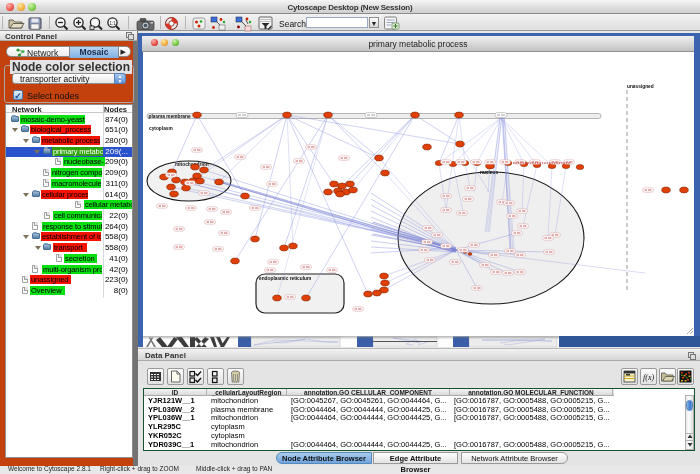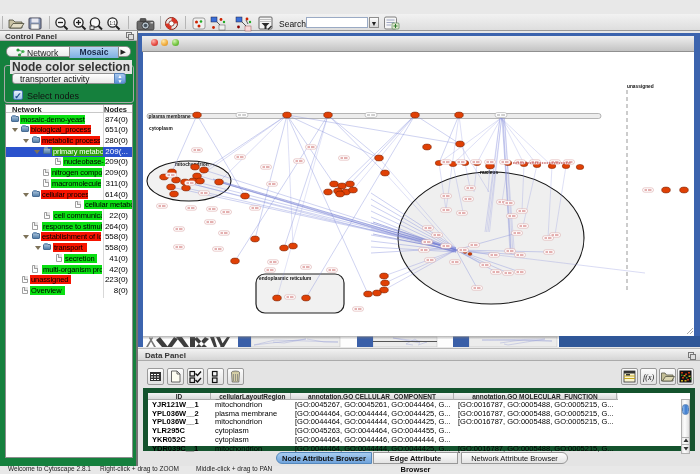--- a/index.html
+++ b/index.html
@@ -11,21 +11,21 @@
 #titlebar .t{position:absolute;left:0;top:2.5px;width:700px;text-align:center;font-size:8px;letter-spacing:-0.2px;font-weight:bold;color:#333;}
 .dot{position:absolute;top:3px;width:8px;height:8px;border-radius:50%;}
 
 #toolbar{position:absolute;left:0;top:14px;width:700px;height:17px;
  background:linear-gradient(#f2f2f2,#dedede);border-bottom:1px solid #9a9a9a;}
 .tsep{position:absolute;top:2px;width:1px;height:13px;background:#b6b6b6;}
 #searchlbl{position:absolute;left:279px;top:5px;font-size:8.5px;color:#111;}
 #searchbox{position:absolute;left:306px;top:3px;width:62px;height:11px;background:#fff;border:1px solid #9aaac4;}
 #searchdrop{position:absolute;left:369px;top:3px;width:10px;height:11px;background:linear-gradient(#fdfdfd,#d8d8d8);border:1px solid #8e8e8e;font-size:7px;text-align:center;line-height:11px;color:#222;}
 
-#cp{position:absolute;left:0;top:31px;width:138px;height:435px;background:#15803d;border-right:2px solid #737373;}
+#cp{position:absolute;left:0;top:31px;width:138px;height:435px;background:#c2410c;border-right:5px solid #737373;}
 #cphead{position:absolute;left:0;top:0;width:137px;height:10px;background:linear-gradient(#f4f4f4,#d8d8d8);border-bottom:1px solid #aaa;}
 #cphead span{position:absolute;left:5px;top:1px;font-size:8px;font-weight:bold;color:#333;}
 #cptabs{position:absolute;left:6px;top:15px;width:125px;height:11px;background:linear-gradient(#fff,#ececec);border:1px solid #8a8a8a;border-radius:5px;font-size:8.5px;color:#222;}
 #cptabs .net{position:absolute;left:20px;top:1px;}
 #cptabs .mos{position:absolute;left:62px;top:0px;width:50px;height:11px;background:linear-gradient(#b7d5f2,#7fb0e2);border-left:1px solid #8a8a8a;border-right:1px solid #8a8a8a;text-align:center;line-height:10px;font-weight:bold;color:#1a2a4a;}
 #cptabs .arr{position:absolute;right:4px;top:1px;font-size:7px;}
 #groupbox{position:absolute;left:4px;top:34px;width:130px;height:38px;border:1px solid #a8a8a8;border-radius:3px;}
 #grouplab{position:absolute;left:10px;top:29px;background:#e3e3e3;padding:0 2px;font-size:12px;font-weight:bold;color:#333;}
 #combo{position:absolute;left:12px;top:42px;width:114px;height:11px;background:linear-gradient(#ffffff,#e8e8e8);border:1px solid #909090;border-radius:3px;font-size:8.5px;color:#111;line-height:10px;padding-left:7px;}
 #combo .step{position:absolute;right:-1px;top:-1px;width:12px;height:11px;border-radius:0 3px 3px 0;background:linear-gradient(#a8c8ee,#5d92d8);border:1px solid #5580b8;color:#fff;font-size:5px;line-height:5px;text-align:center;}
@@ -48,38 +48,44 @@
 #ftitle{position:absolute;left:4px;top:3px;width:552px;height:16px;background:linear-gradient(#efefef,#c3c3c3);border-bottom:1px solid #909090;}
 #ftitle .t{position:absolute;left:0;width:100%;top:3px;text-align:center;font-size:8.5px;color:#222;}
 #fcanvas{position:absolute;left:5px;top:19px;width:551px;height:284px;background:#fff;}
 #bottomstrip{position:absolute;left:143px;top:336px;width:557px;height:11px;}
 #bottomstrip svg{display:block;}
 
 #dp{position:absolute;left:138px;top:348px;width:562px;height:118px;background:#e4e4e4;}
 #dphead{position:absolute;left:0;top:0;width:562px;height:13px;background:linear-gradient(#f2f2f2,#d5d5d5);border-bottom:1px solid #aaa;border-top:1px solid #b8b8b8;}
 #dphead span{position:absolute;left:7px;top:2px;font-size:8px;font-weight:bold;color:#333;}
 .dbtn{position:absolute;top:20px;width:17px;height:17px;background:linear-gradient(#fcfcfc,#e2e2e2);border:1px solid #9a9a9a;border-radius:2px;}
-#dtable{position:absolute;left:5px;top:40px;width:552px;height:63px;background:#fff;border:5px solid #14532d;}
+#dtable{position:absolute;left:5px;top:40px;width:552px;height:63px;background:#fff;border:1px solid #14532d;}
 #dthead{position:absolute;left:0;top:0;width:470px;height:7px;background:linear-gradient(#f4f4f4,#d9d9d9);border-bottom:1px solid #aaa;font-size:6.5px;font-weight:bold;color:#222;}
 .dth{position:absolute;top:0px;text-align:center;border-right:1px solid #b0b0b0;height:7px;line-height:7px;}
 .drow{position:absolute;left:0;width:537px;height:8.7px;font-size:7.5px;color:#000;line-height:8.7px;white-space:nowrap;}
 .dc{position:absolute;overflow:hidden;height:8.7px;}
 #dscroll{position:absolute;right:0px;top:6px;width:9px;height:55px;background:linear-gradient(90deg,#e8e8e8,#fdfdfd 40%,#e0e0e0);border:1px solid #b0b0b0;}
 #dthumb{position:absolute;left:0px;top:4px;width:7px;height:11px;background:linear-gradient(90deg,#8ab8ec,#3a78cc 60%,#6aa0e0);border-radius:3.5px;border:1px solid #5580b8;}
 
 .btab{position:absolute;top:452px;height:12px;font-size:7.5px;line-height:11px;text-align:center;color:#111;background:linear-gradient(#fefefe,#e3e3e3);border:1px solid #999;}
 #btab1{left:276px;width:96px;border-radius:6px 0 0 6px;background:linear-gradient(#a8cdf0,#6fa3dc);border-color:#5588bb;font-weight:bold;}
 #btab2{left:373px;width:85px;font-weight:bold;}
 #btab3{left:461px;width:107px;border-radius:0 6px 6px 0;}
 
 #status{position:absolute;left:0;top:465px;width:700px;height:9px;font-size:6.5px;color:#222;}
 #status span{position:absolute;top:0;}
 </style></head>
 <body>
 <div id="win">
+  <div id="titlebar">
+    <span class="dot" style="left:6px;background:radial-gradient(circle at 35% 30%,#ffb3ad,#ee544a 60%,#c33a30);"></span>
+    <span class="dot" style="left:17px;background:radial-gradient(circle at 35% 30%,#ffe9a8,#f5b03e 60%,#cf8f24);"></span>
+    <span class="dot" style="left:28px;background:radial-gradient(circle at 35% 30%,#d2f5b0,#7ccb44 60%,#5ba32b);"></span>
+    <span class="t">Cytoscape Desktop (New Session)</span>
+  </div>
   <div id="toolbar">
     <span class="tsep" style="left:2px;"></span>
     <span class="tsep" style="left:49px;"></span>
     <span class="tsep" style="left:128px;"></span>
     <span class="tsep" style="left:160px;"></span>
     <span class="tsep" style="left:185px;"></span>
     <svg class="abs" style="left:8px;top:1px;" width="290" height="18" viewBox="0 0 290 18">
 
       <g stroke="#4a4a3a" stroke-width="0.8" fill="#d8d2b8">
         <path d="M1 13 L1 5 L5 5 L7 7 L14 7 L14 13 Z" fill="#c9c2a4"></path>
@@ -299,20 +305,21 @@
           <span class="cnt" style="">8(0)</span>
         </div>
     </div>
   </div>
 
   <div id="frame">
     <div id="ftitle">
       <span class="dot" style="left:9px;top:3px;width:7px;height:7px;background:radial-gradient(circle at 35% 30%,#ffb3ad,#e4463c 60%,#b23228);"></span>
       <span class="dot" style="left:19px;top:3px;width:7px;height:7px;background:radial-gradient(circle at 35% 30%,#ffe9a8,#f0a93a 60%,#c98a20);"></span>
       <span class="dot" style="left:30px;top:3px;width:7px;height:7px;background:radial-gradient(circle at 35% 30%,#d2f5b0,#6fc23c 60%,#4f9a25);"></span>
+      <span class="t">primary metabolic process</span>
     </div>
     <div id="fcanvas">
       <svg id="net" width="551" height="284" viewBox="0 0 551 284">
 <defs>
 <g id="pl">
               <rect x="-5.5" y="-2.2" width="11" height="4.4" rx="2.2" fill="#fff" stroke="#d49a9a" stroke-width="0.5"></rect>
               <path d="M-3.5 0 H-1 M0 0 H3.5" stroke="#c45050" stroke-width="0.9"></path>
             </g>
 <g id="plg">
               <rect x="-6" y="-2.4" width="12" height="4.8" rx="2.4" fill="#fff" stroke="#999" stroke-width="0.5"></rect>
@@ -679,26 +686,24 @@
         </div>
       <div class="drow" style="top:25.4px;">
           <span class="dc" style="left:4px;width:58px;font-weight:bold;">YPL036W__1</span>
           <span class="dc" style="left:67px;width:75px;">mitochondrion</span>
           <span class="dc" style="left:147px;width:158px;">[GO:0044464, GO:0044444, GO:0044425, G...</span>
           <span class="dc" style="left:310px;width:158px;">[GO:0016787, GO:0005488, GO:0005215, G...</span>
         </div>
       <div class="drow" style="top:34.1px;">
           <span class="dc" style="left:4px;width:58px;font-weight:bold;">YLR295C</span>
           <span class="dc" style="left:67px;width:75px;">cytoplasm</span>
-          <span class="dc" style="left:147px;width:158px;">[GO:0045263, GO:0044464, GO:0044455, G...</span>
         </div>
       <div class="drow" style="top:42.8px;">
           <span class="dc" style="left:4px;width:58px;font-weight:bold;">YKR052C</span>
           <span class="dc" style="left:67px;width:75px;">cytoplasm</span>
-          <span class="dc" style="left:147px;width:158px;">[GO:0044464, GO:0044446, GO:0044444, G...</span>
         </div>
       <div class="drow" style="top:51.5px;">
           <span class="dc" style="left:4px;width:58px;font-weight:bold;">YDR039C__1</span>
           <span class="dc" style="left:67px;width:75px;">mitochondrion</span>
           <span class="dc" style="left:147px;width:158px;">[GO:0044464, GO:0044444, GO:0044425, G...</span>
           <span class="dc" style="left:310px;width:158px;">[GO:0016787, GO:0005488, GO:0005215, G...</span>
         </div>
       <div id="dscroll">
         <div id="dthumb"></div>
         <span style="position:absolute;left:0;bottom:8px;width:7px;height:8px;border-top:1px solid #b0b0b0;"></span>

